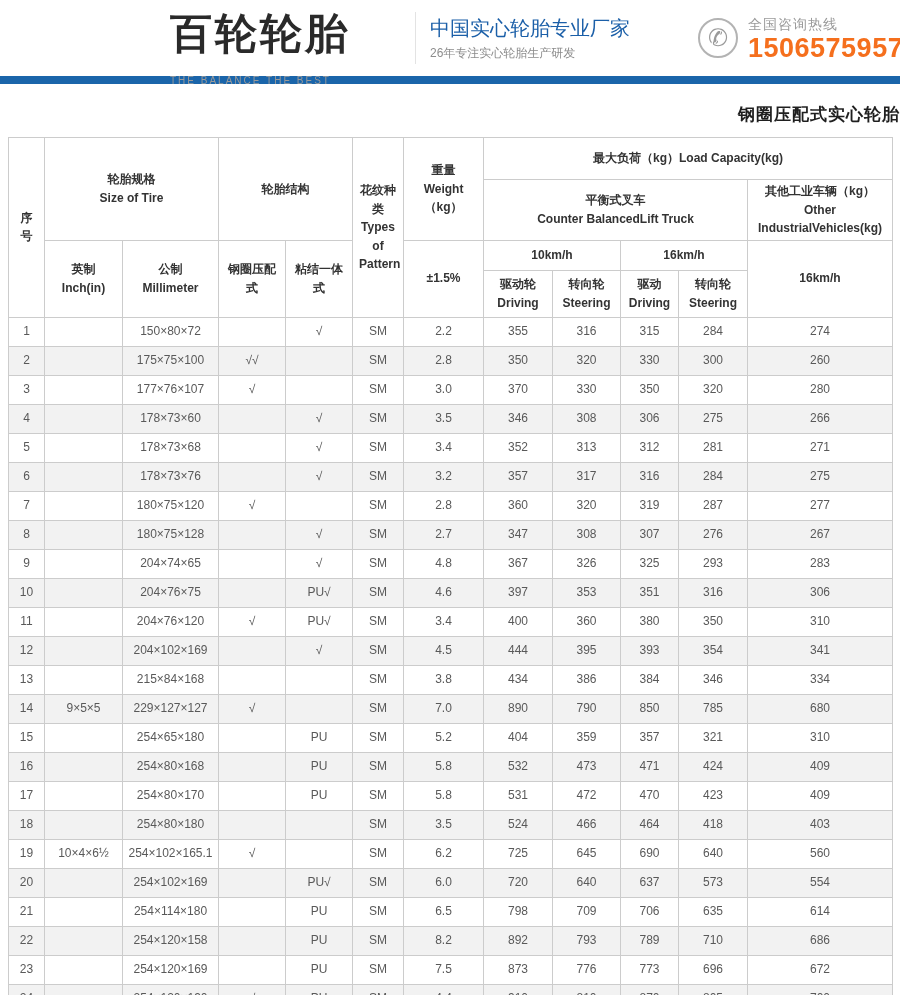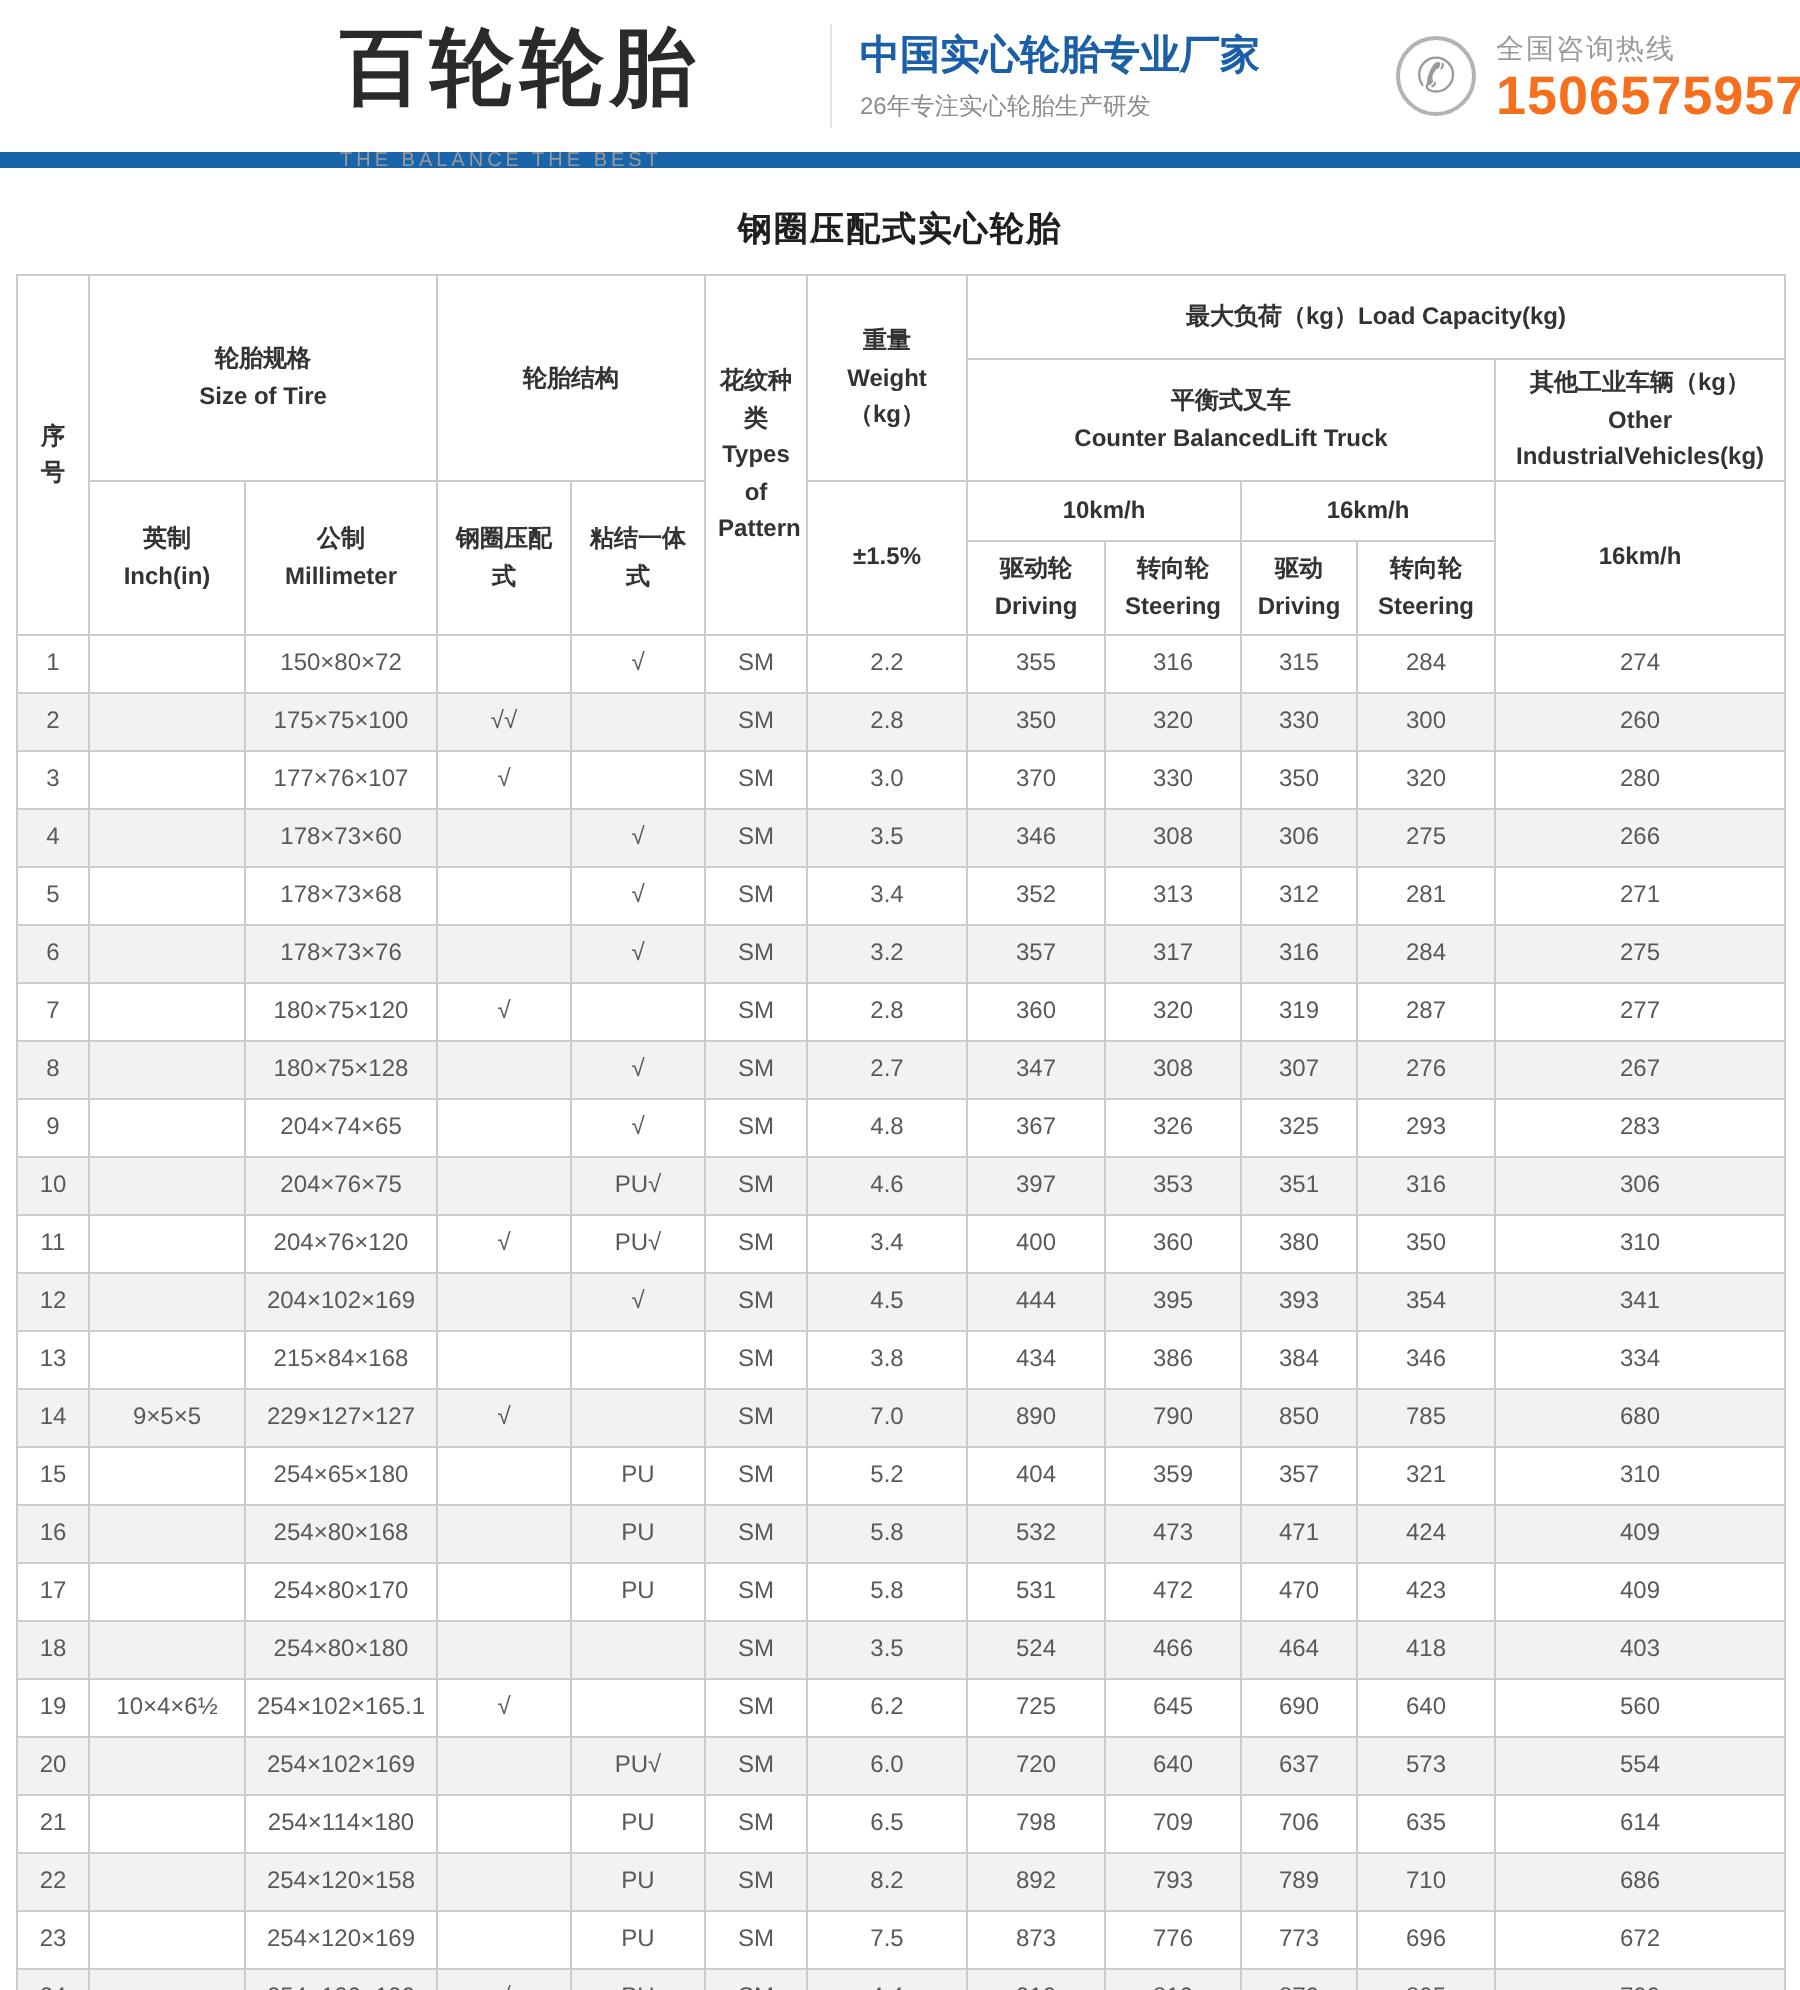--- a/index.html
+++ b/index.html
@@ -10,35 +10,35 @@
     font-family:"Liberation Sans", "DejaVu Sans", sans-serif;
     color:#333;
   }
   
   .site-header { position:relative; height:76px; background:#fff; }
   .logo { position:absolute; left:170px; top:13px; }
   .logo-cn { font-size:42px; font-weight:bold; color:#2a2a2a; letter-spacing:3px; line-height:1; }
   .logo-en { font-size:10px; color:#9a9a9a; letter-spacing:2px; margin-top:20px; }
   .header-divider { position:absolute; left:415px; top:12px; width:1px; height:52px; background:#e3e3e3; }
   .slogan { position:absolute; left:430px; top:17px; }
-  .slogan-cn { font-size:20px; font-weight:bold; color:#1b5fa8; line-height:1.1; }
+  .slogan-cn { font-size:20px; font-weight:normal; color:#1b5fa8; line-height:1.1; }
   .slogan-en { font-size:12px; color:#8c8c8c; margin-top:6px; }
   .hotline { position:absolute; left:698px; top:16px; display:flex; align-items:flex-start; }
   .phone-icon {
     width:40px; height:40px; border:2px solid #b3b3b3; border-radius:50%;
     display:flex; align-items:center; justify-content:center;
     color:#9a9a9a; font-size:24px; margin-right:10px; margin-top:2px;
   }
   .phone-icon::before { content:"✆"; }
   .hotline-label { font-size:14px; color:#9a9a9a; letter-spacing:1px; }
   .hotline-number { font-size:27px; font-weight:bold; color:#f56f1d; line-height:1.1; letter-spacing:0.5px; }
   .blue-bar { height:8px; background:#1a65aa; }
   
   .page-title {
-    text-align:center; font-size:17px; font-weight:bold; color:#1f1f1f;
+    text-align:right; font-size:17px; font-weight:bold; color:#1f1f1f;
     margin:19px 0 11px 0; letter-spacing:1px;
   }
   
   table.spec {
     border-collapse:collapse; table-layout:fixed;
     width:885px; margin-left:8px;
   }
   table.spec th, table.spec td {
     border:1px solid #cccccc; text-align:center; vertical-align:middle;
   }

